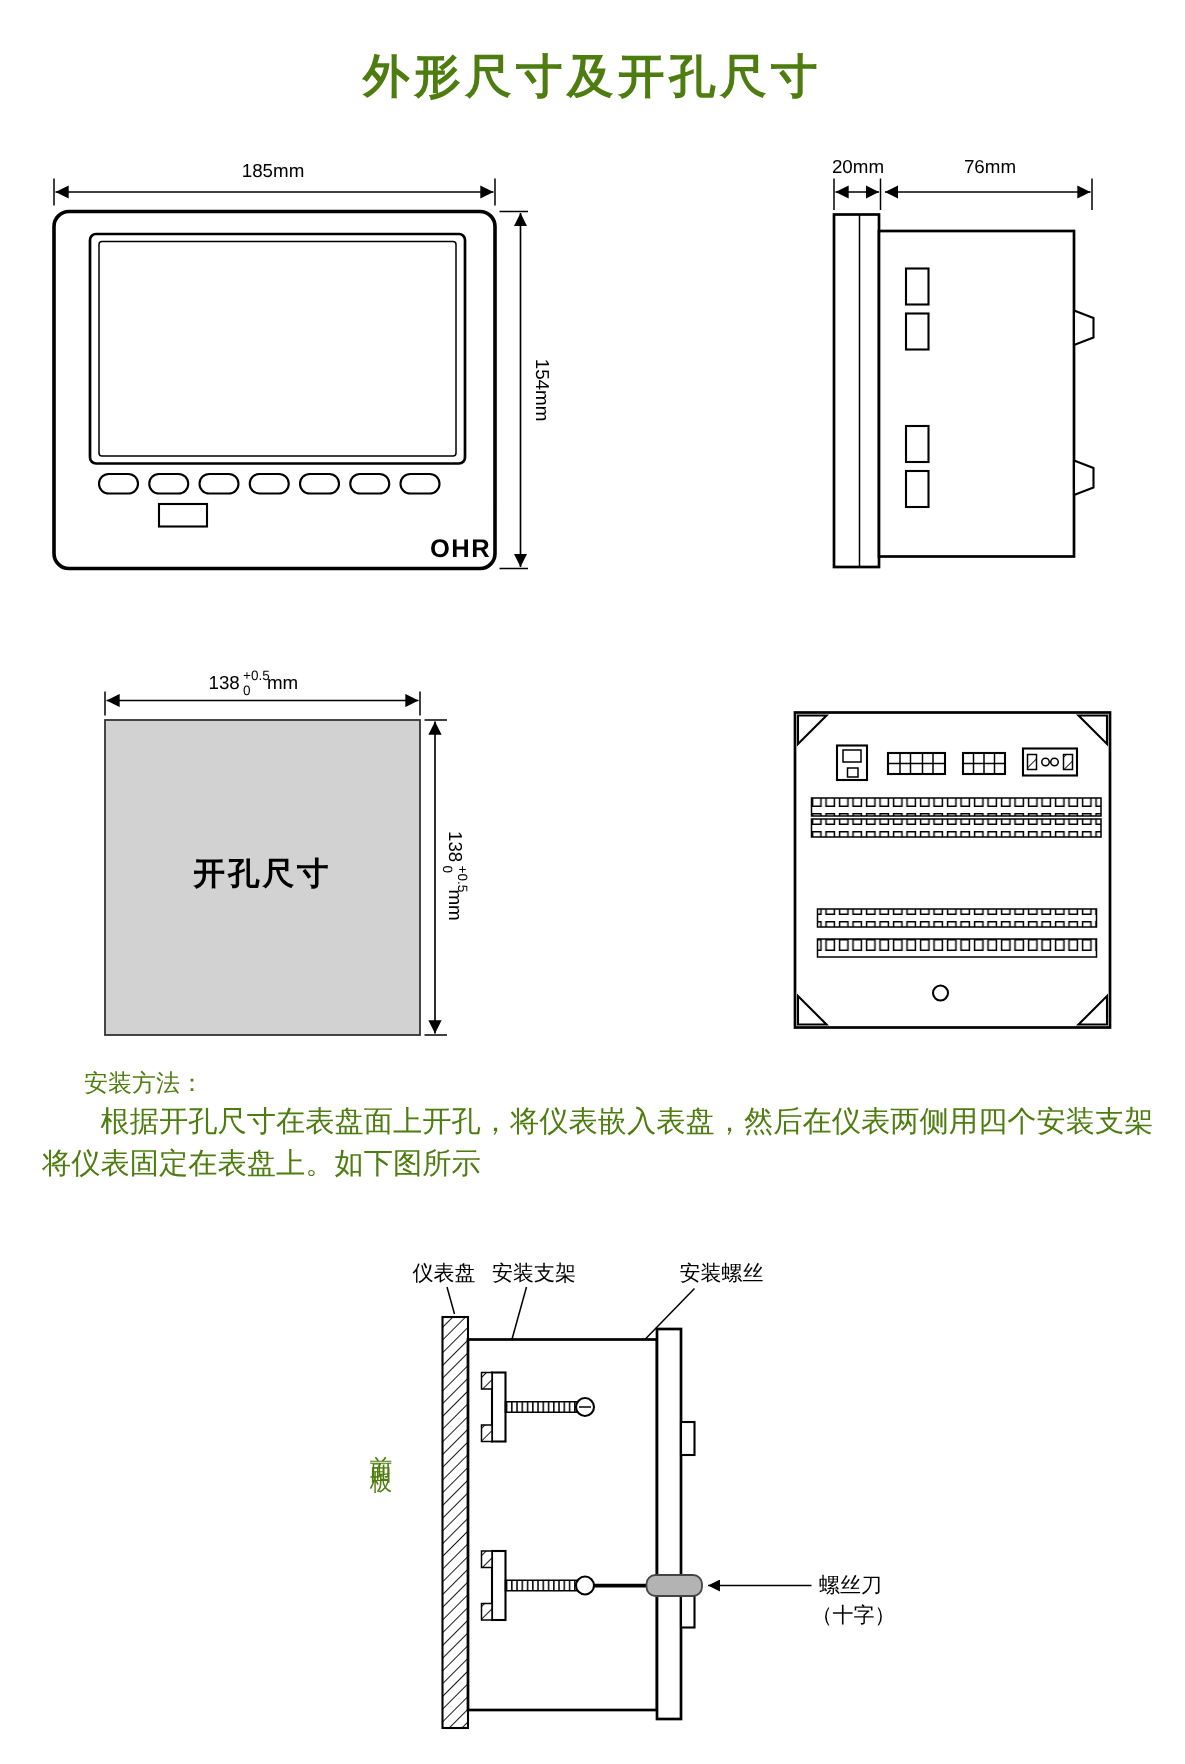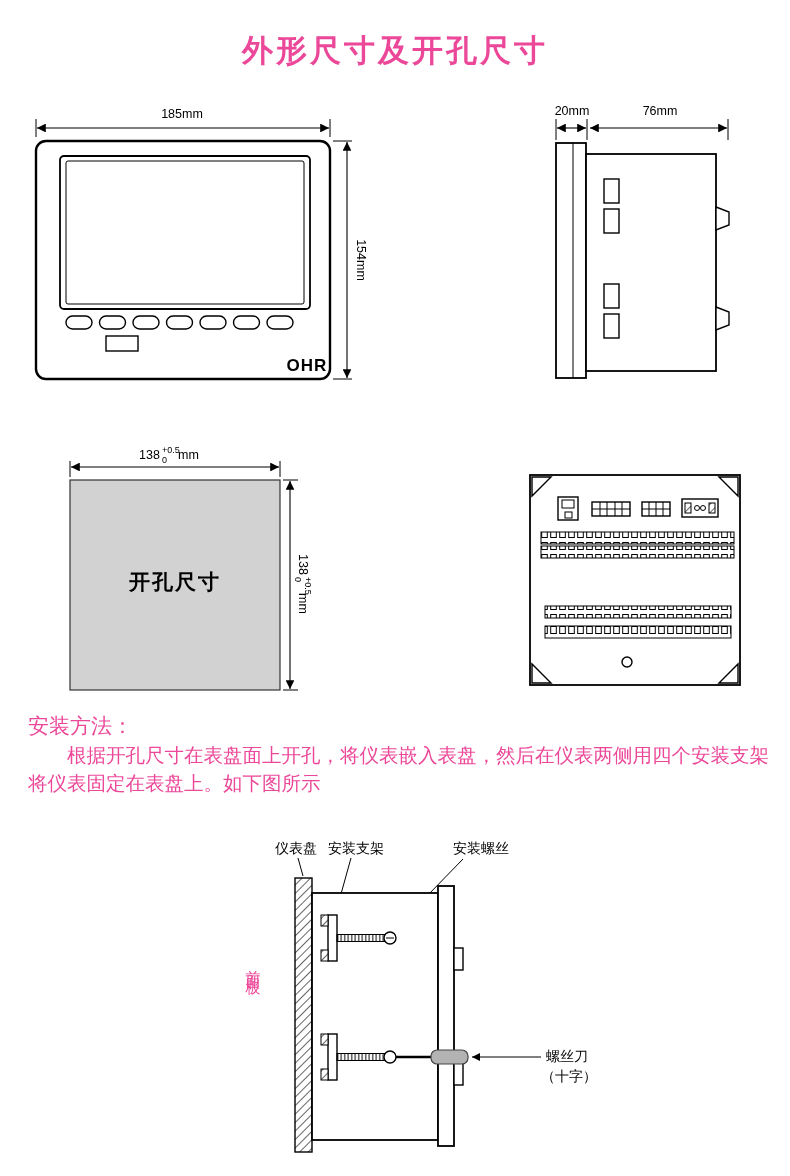--- a/index.html
+++ b/index.html
@@ -2,31 +2,31 @@
 <html><head>
 <meta charset="utf-8">
 <style>
   * { box-sizing: border-box; }
   html,body { margin:0; padding:0; background:#fff; }
   #page {
     position: relative;
     width: 790px; height: 1176px;
     background: #fff;
     font-family: "Liberation Sans", sans-serif;
-    color: #ec4899;
+    color: #4d7c0f;
     overflow: hidden;
   }
   .abs { position: absolute; }
   .title {
     position: absolute; left: 0; right: 0; top: 30px;
     text-align: center;
     font-size: 31px; font-weight: 700; letter-spacing: 3px;
   }
   .instructions { position: absolute; left: 28px; top: 712px; width: 744px; font-size: 19.5px; }
-  .instructions .heading { font-size: 21px; }
+  .instructions .heading { font-size: 16px; margin-left: 28px; }
   .instructions p { margin: 2px 0 0 0; text-indent: 2em; line-height: 1.42; }
   .front-panel-label {
     position: absolute; left: 243px; top: 958px;
     writing-mode: vertical-rl; text-orientation: upright;
     font-size: 15px; letter-spacing: 5px;
   }
   
   .thin  { stroke:#000; stroke-width:1;   fill:none; }
   .thin2 { stroke:#000; stroke-width:1.4; fill:#fff; }
   .med   { stroke:#000; stroke-width:1.8; fill:#fff; }

